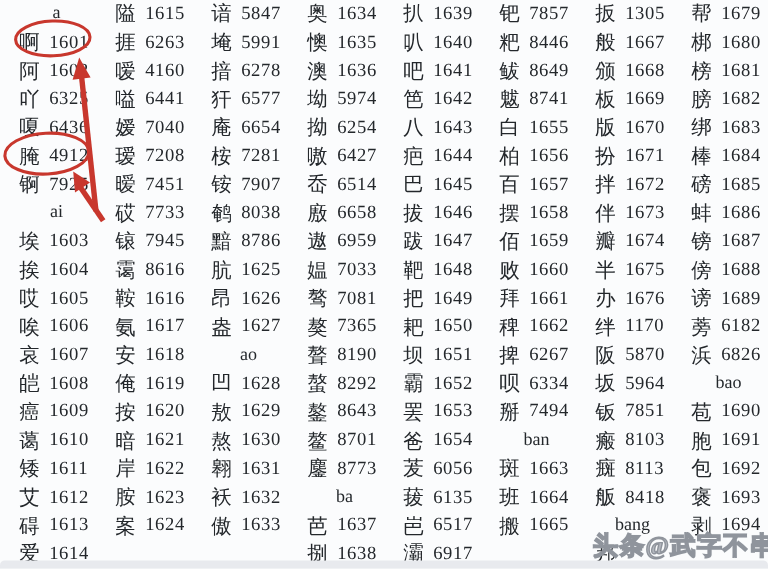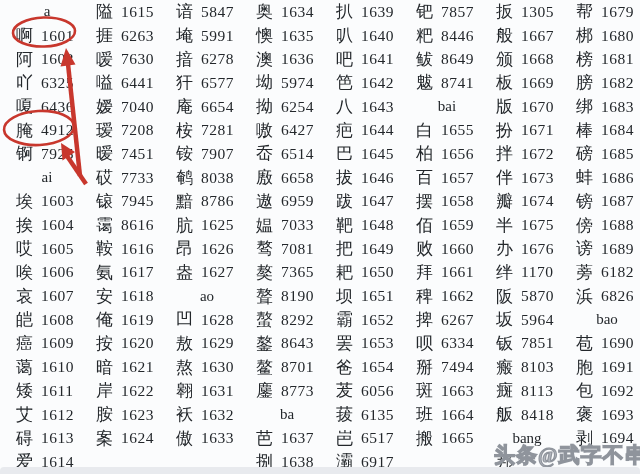--- a/index.html
+++ b/index.html
@@ -119,21 +119,21 @@
       <div class="cell">
         <span class="entry-hz">隘</span>
         <span class="entry-code">1615</span>
       </div>
       <div class="cell">
         <span class="entry-hz">捱</span>
         <span class="entry-code">6263</span>
       </div>
       <div class="cell">
         <span class="entry-hz">嗳</span>
-        <span class="entry-code">7630</span>
+        <span class="entry-code">4160</span>
       </div>
       <div class="cell">
         <span class="entry-hz">嗌</span>
         <span class="entry-code">6441</span>
       </div>
       <div class="cell">
         <span class="entry-hz">嫒</span>
         <span class="entry-code">7040</span>
       </div>
       <div class="cell">
@@ -444,23 +444,20 @@
       </div>
       <div class="cell">
         <span class="entry-hz">鲅</span>
         <span class="entry-code">8649</span>
       </div>
       <div class="cell">
         <span class="entry-hz">魃</span>
         <span class="entry-code">8741</span>
       </div>
       <div class="cell">
-        <span class="hdr">bai</span>
-      </div>
-      <div class="cell">
         <span class="entry-hz">白</span>
         <span class="entry-code">1655</span>
       </div>
       <div class="cell">
         <span class="entry-hz">柏</span>
         <span class="entry-code">1656</span>
       </div>
       <div class="cell">
         <span class="entry-hz">百</span>
         <span class="entry-code">1657</span>
@@ -489,20 +486,23 @@
         <span class="entry-hz">捭</span>
         <span class="entry-code">6267</span>
       </div>
       <div class="cell">
         <span class="entry-hz">呗</span>
         <span class="entry-code">6334</span>
       </div>
       <div class="cell">
         <span class="entry-hz">掰</span>
         <span class="entry-code">7494</span>
+      </div>
+      <div class="cell">
+        <span class="hdr">ban</span>
       </div>
       <div class="cell">
         <span class="entry-hz">斑</span>
         <span class="entry-code">1663</span>
       </div>
       <div class="cell">
         <span class="entry-hz">班</span>
         <span class="entry-code">1664</span>
       </div>
       <div class="cell">

